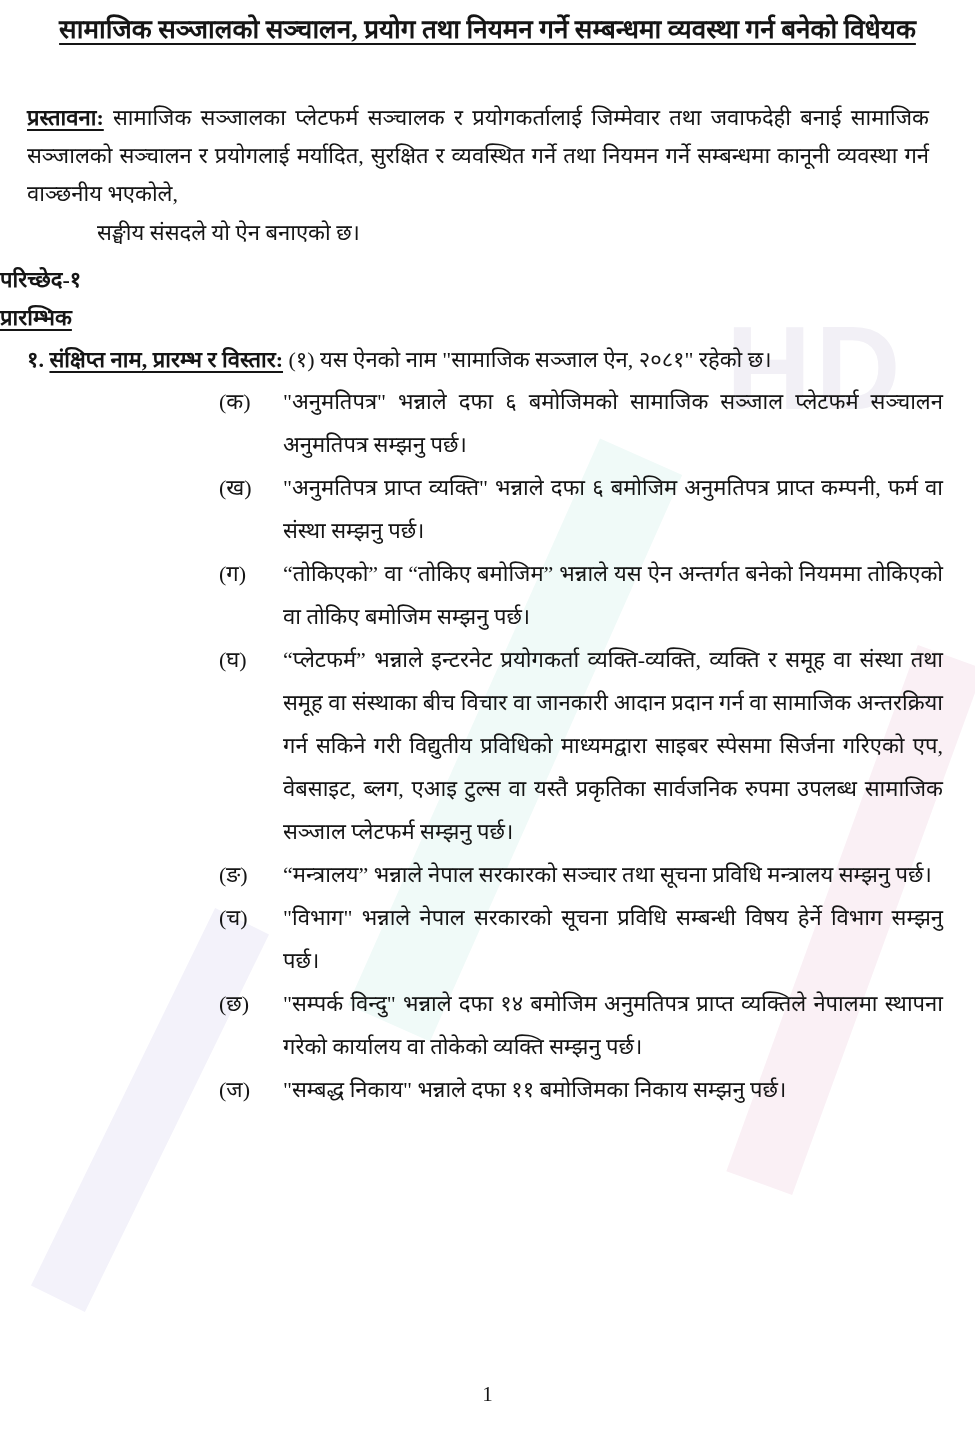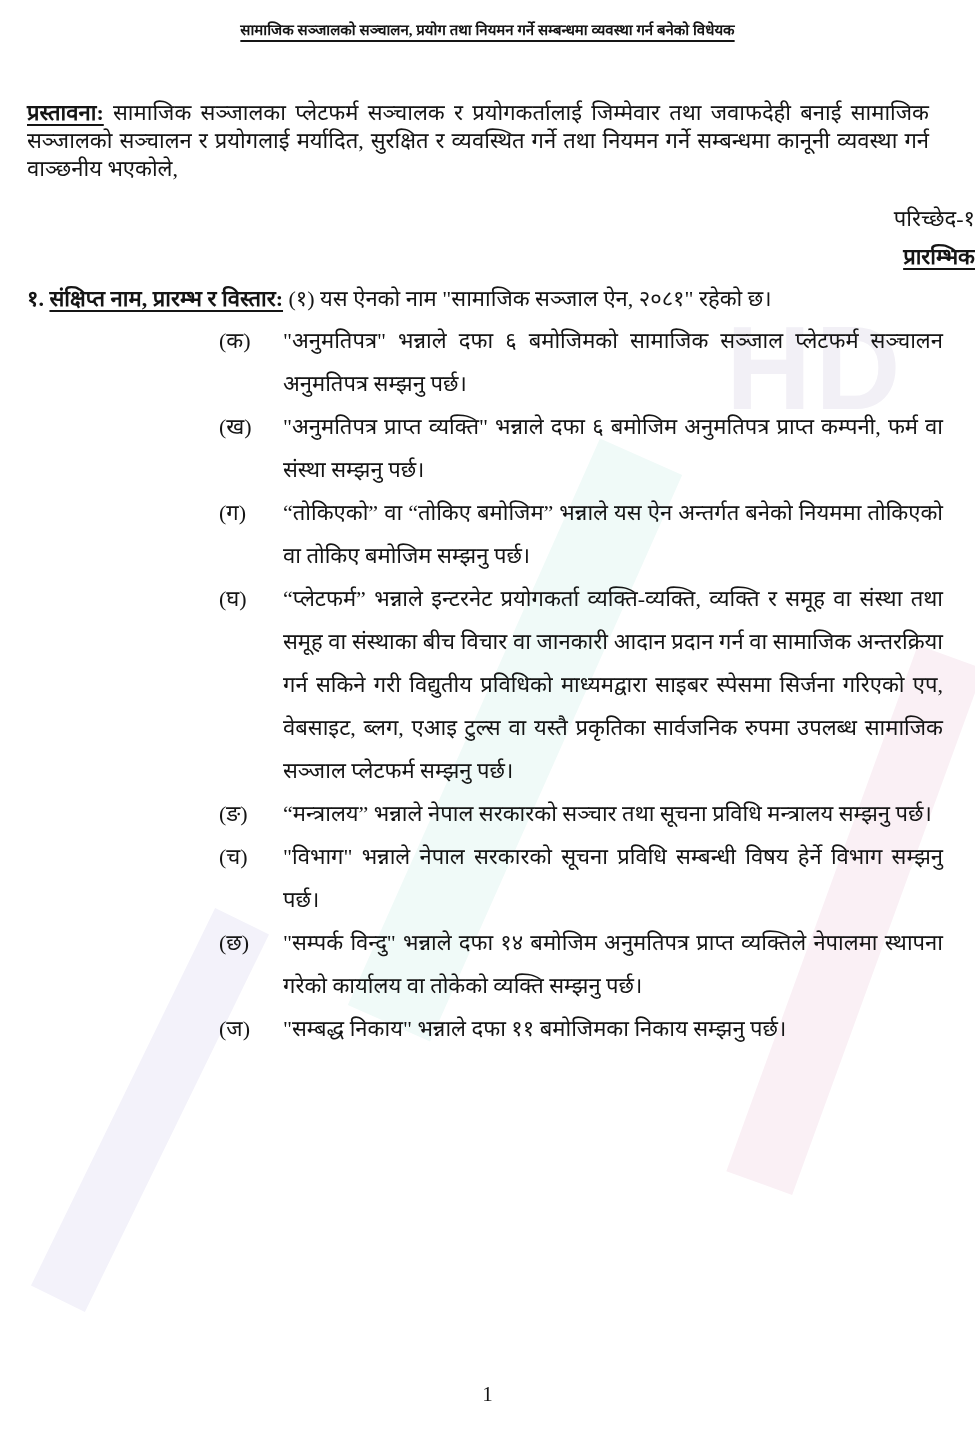--- a/index.html
+++ b/index.html
@@ -35,49 +35,49 @@
     pointer-events: none;
   }
   .streak-1 { left: 470px; top: 430px; width: 90px; height: 620px; background: #f0faf8; transform: rotate(24deg); }
   .streak-2 { left: 820px; top: 640px; width: 70px; height: 560px; background: #faf0f5; transform: rotate(20deg); }
   .streak-3 { left: 120px; top: 900px; width: 60px; height: 420px; background: #f3f2fa; transform: rotate(26deg); }
 
   .doc-title {
     margin: 13px 42px 0 42px;
     text-align: center;
     font-weight: 700;
-    font-size: 15px;
+    font-size: 26px;
     line-height: 34px;
     text-decoration: underline;
     text-underline-offset: 5px;
     text-decoration-thickness: 2px;
   }
   .preamble {
     margin: 52px 46px 0 27px;
-    line-height: 28px;
+    line-height: 38px;
     text-align: justify;
   }
   .bold-underline {
     font-weight: 700;
     text-decoration: underline;
     text-underline-offset: 4px;
     text-decoration-thickness: 2px;
   }
   .enactment {
     margin: 0 30px 0 97px;
     line-height: 39px;
   }
   .chapter-head {
-    margin-top: 17px;
-    text-align: right;
-    font-weight: 400;
+    margin-top: 9px;
+    text-align: left;
+    font-weight: 700;
     line-height: 38px;
   }
   .chapter-sub {
-    text-align: right;
+    text-align: left;
     font-weight: 700;
     line-height: 38px;
   }
   .section-para {
     margin: 3px 30px 0 27px;
     padding-left: 31px;
     text-indent: -31px;
     line-height: 39px;
     text-align: justify;
   }
@@ -115,20 +115,21 @@
   <div class="streak streak-2"></div>
   <div class="streak streak-3"></div>
   <div class="watermark">HD</div>
 
   <div class="content">
 
     <div class="doc-title">सामाजिक सञ्जालको सञ्चालन, प्रयोग तथा नियमन गर्ने सम्बन्धमा व्यवस्था गर्न बनेको विधेयक</div>
 
     <p class="preamble"><span class="bold-underline">प्रस्तावना:</span><span> सामाजिक सञ्जालका प्लेटफर्म सञ्चालक र प्रयोगकर्तालाई जिम्मेवार तथा जवाफदेही बनाई सामाजिक सञ्जालको सञ्चालन र प्रयोगलाई मर्यादित, सुरक्षित र व्यवस्थित गर्ने तथा नियमन गर्ने सम्बन्धमा कानूनी व्यवस्था गर्न वाञ्छनीय भएकोले,</span></p>
 
+    <p class="enactment">सङ्घीय संसदले यो ऐन बनाएको छ।</p>
 
     <div class="chapter-head">परिच्छेद-१</div>
     <div class="chapter-sub"><span class="bold-underline">प्रारम्भिक</span></div>
 
     <p class="section-para"><span class="sec-num">१.</span> <span class="bold-underline">संक्षिप्त नाम, प्रारम्भ र विस्तार:</span><span> (१) यस ऐनको नाम "सामाजिक सञ्जाल ऐन, २०८१" रहेको छ।</span></p>
 
 
 
     <div class="defs">
       <div class="def-row">

